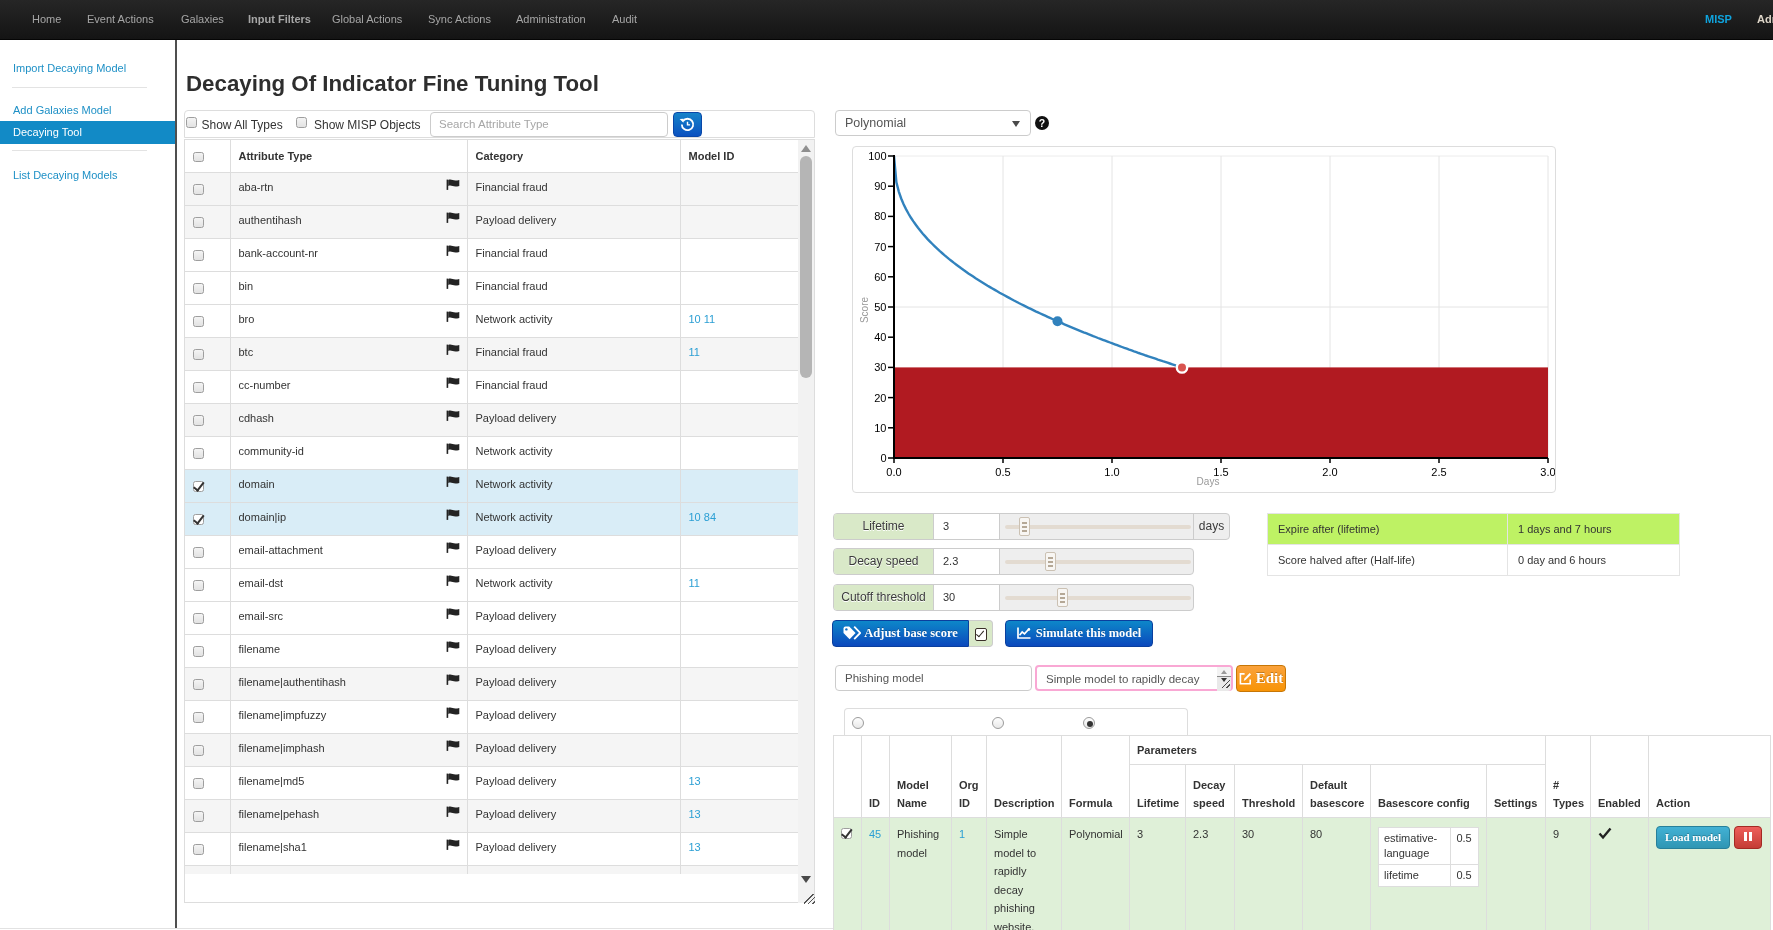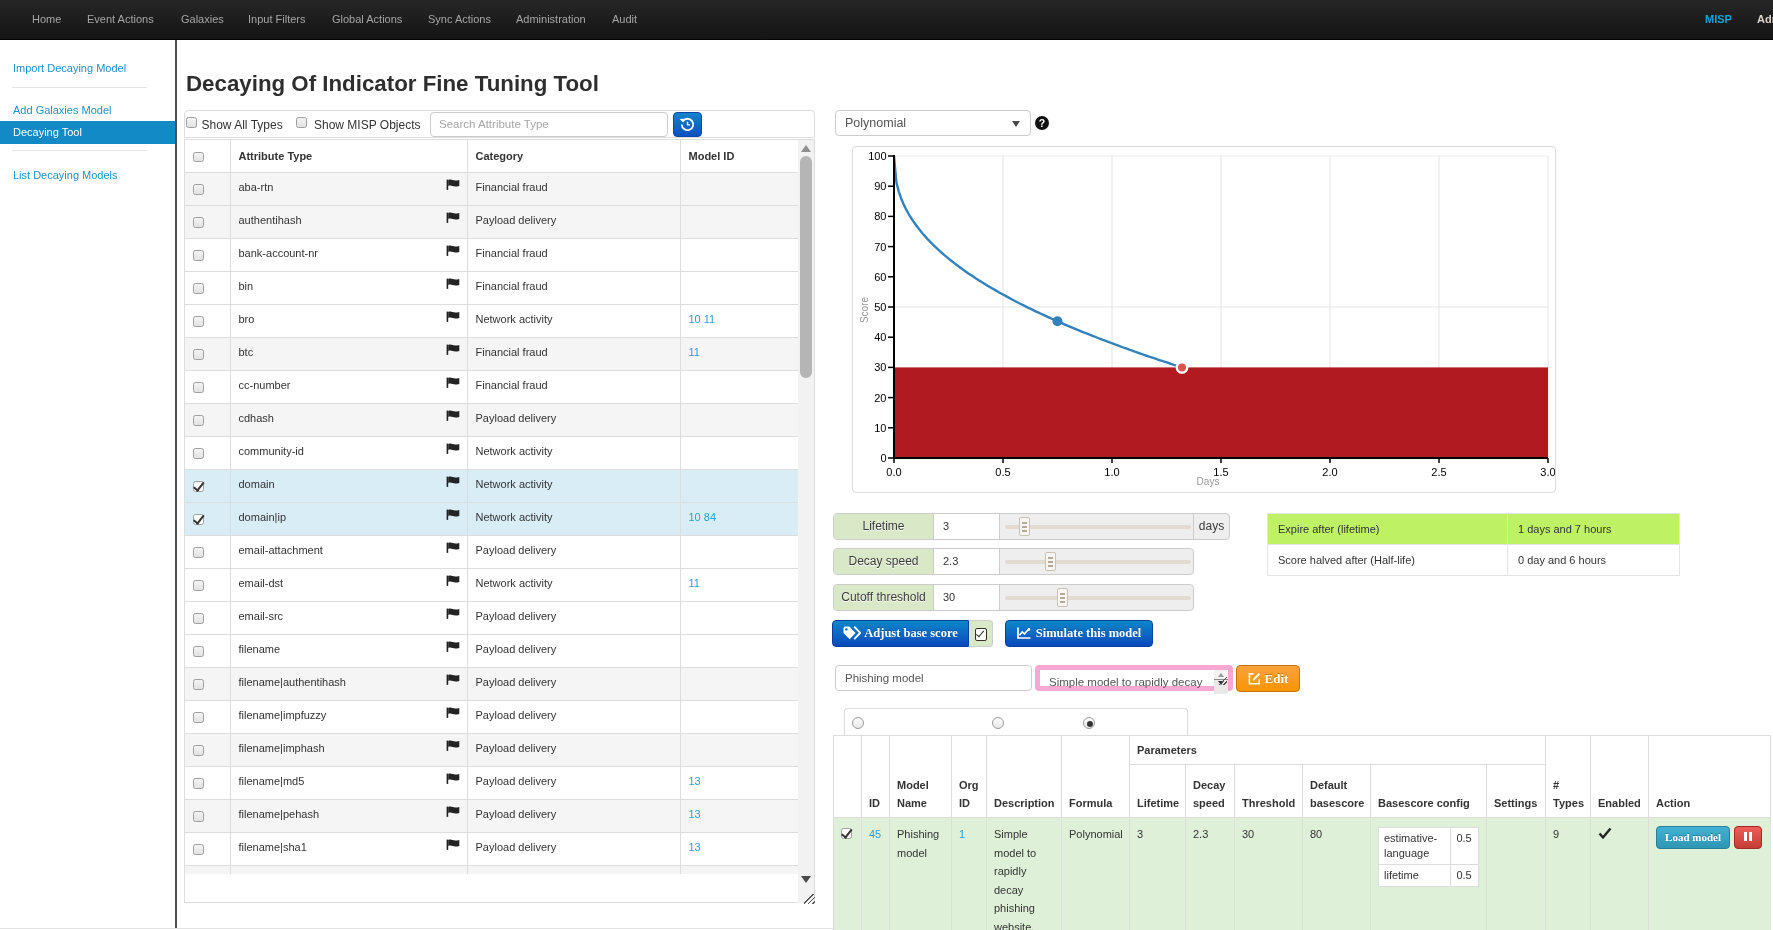--- a/index.html
+++ b/index.html
@@ -78,21 +78,21 @@
 .btn-blue { background:linear-gradient(#0d87c9,#0b49bd); border:1px solid #0a3f9e; }
 .btn-orange { background:linear-gradient(#faa23c,#f89406); border:1px solid #c77605; }
 .btn-cyan { background:linear-gradient(#42b1d4,#2f96b4); border:1px solid #27809a; }
 .btn-red { background:linear-gradient(#ee5f5b,#c43c35); border:1px solid #a32a24; }
 
 #cbaddon { position:absolute; left:969px; top:620px; width:24px; height:27px; background:#d9e9c8; border:1px solid #ccc; border-left:none; border-radius:0 4px 4px 0; }
 #cbaddon .box { position:absolute; left:5.5px; top:7px; width:12.5px; height:12.5px; border:1.6px solid #3a2f28; border-radius:2px; background:#fff; }
 #cbaddon .box:after { content:""; position:absolute; left:2.8px; top:-0.5px; width:3.2px; height:7px; border:solid #2c2620; border-width:0 1.7px 1.7px 0; transform:rotate(40deg); }
 
 #mname { position:absolute; left:835px; top:665px; width:197px; height:26px; border:1px solid #ccc; border-radius:4px; background:#fff; font-size:11.5px; color:#555; line-height:24px; padding-left:9px; }
-#mdesc { position:absolute; left:1035px; top:665px; width:198px; height:26px; border:5px solid #f9a8d4; border-radius:4px; background:#fff; font-size:11.5px; color:#555; line-height:24px; padding-left:9px; }
+#mdesc { position:absolute; left:1035px; top:665px; width:198px; height:26px; border:2px solid #f9a8d4; border-radius:4px; background:#fff; font-size:11.5px; color:#555; line-height:24px; padding-left:9px; }
 #mdesc .scroll { position:absolute; right:0px; top:0px; width:14px; height:24px; background:linear-gradient(#f3f3f3 42%, #e9e9e9 42%); border-radius:0 3px 3px 0; }
 #mdesc .scroll .t1 { position:absolute; left:3.5px; top:3px; width:0; height:0; border-left:3.5px solid transparent; border-right:3.5px solid transparent; border-bottom:4.5px solid #9a9a9a; }
 #mdesc .scroll .hl { position:absolute; left:0px; top:8.5px; width:14px; height:1.3px; background:#8a8a8a; }
 #mdesc .scroll .t2 { position:absolute; left:3.5px; top:10.5px; width:0; height:0; border-left:3.5px solid transparent; border-right:3.5px solid transparent; border-top:4.5px solid #333; }
 #mdesc .grip2 { position:absolute; right:1.5px; bottom:1.5px; width:8px; height:8px;
   background:linear-gradient(135deg, transparent 44%, #4a4a4a 44%, #4a4a4a 54%, transparent 54%, transparent 72%, #4a4a4a 72%, #4a4a4a 82%, transparent 82%); }
 
 
 #infotable { position:absolute; left:1267px; top:513px; width:413px; border-collapse:collapse; table-layout:fixed; font-size:11px; color:#333; }
 #infotable td { border:1px solid #e4e4e4; height:31px; padding-left:10px; }
@@ -114,21 +114,21 @@
 #innertable td { border:1px solid #ddd; background:#fff; padding:3px 5px; line-height:15px; }
 </style>
 </head>
 <body>
 <div id="page">
 
 <div id="navbar">
   <span class="nav-item" style="left:32px;">Home</span>
   <span class="nav-item" style="left:87px;">Event Actions</span>
   <span class="nav-item" style="left:181px;">Galaxies</span>
-  <span class="nav-item" style="left:248px;">Input Filters</span>
+  <span class="nav-item" style="left:248px;font-weight:bold;">Input Filters</span>
   <span class="nav-item" style="left:332px;">Global Actions</span>
   <span class="nav-item" style="left:428px;">Sync Actions</span>
   <span class="nav-item" style="left:516px;">Administration</span>
   <span class="nav-item" style="left:612px;">Audit</span>
   <span class="nav-item misp" style="left:1705px;">MISP</span>
   <span class="nav-item adm" style="left:1757px;">Adm</span>
 </div>
 
 <div id="sidebar-border"></div>
 <a class="side-link" style="top:62px;">Import Decaying Model</a>
@@ -534,21 +534,21 @@
 
 <div id="mname">Phishing model</div>
 <div id="mdesc">Simple model to rapidly decay
   <div class="scroll">
         <div class="t1"></div>
         <div class="hl"></div>
         <div class="t2"></div>
       </div>
   <div class="grip2"></div>
 </div>
-<div class="sbtn btn-orange" style="left:1236px; top:665px; width:64px; height:27px; line-height:25px; font-size:13px;">
+<div class="sbtn btn-orange" style="left:1236px; top:665px; width:50px; height:27px; line-height:25px; font-size:15px;">
   <svg width="13" height="13" viewBox="0 0 13 13" style="vertical-align:-2px; margin-right:4px;">
         <path d="M11.2,7.5 L11.2,11.7 L1.4,11.7 L1.4,1.9 L5.6,1.9" fill="none" stroke="#fff" stroke-width="1.6"></path>
         <path d="M4.7,8.9 L5.4,6.4 L10.7,1 L12.1,2.4 L6.8,7.8 Z" fill="#fff"></path>
       </svg>Edit</div>
 
 <div id="radiobox">
   <div class="radio" style="left:7px;"></div>
       <span class="rlbl" style="left:24px;">All available models</span>
   <div class="radio" style="left:147px;"></div>
       <span class="rlbl" style="left:164px;">My models</span>

